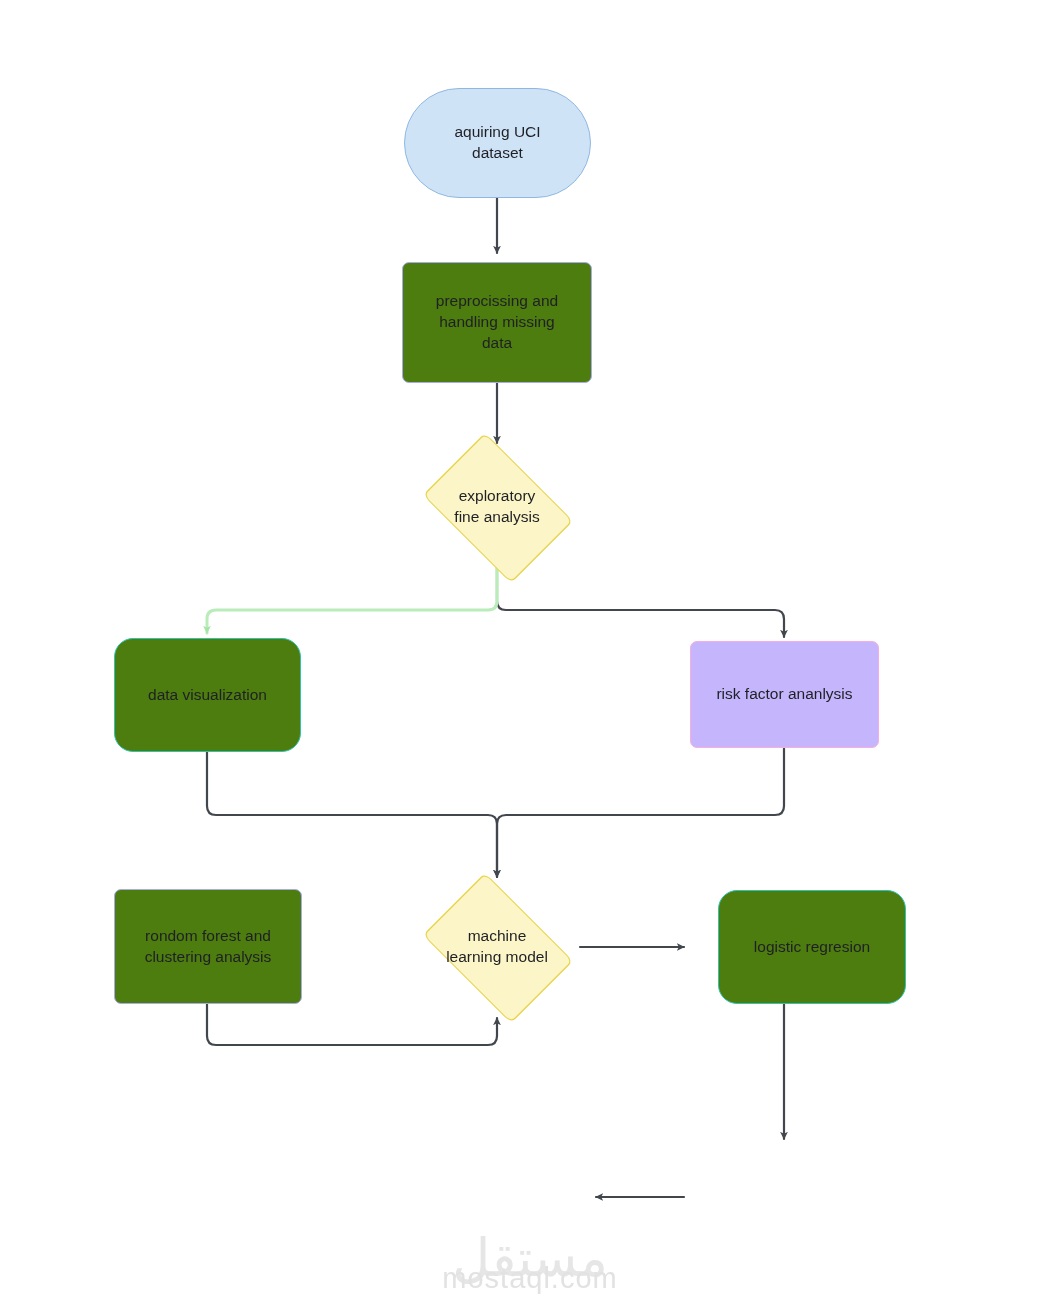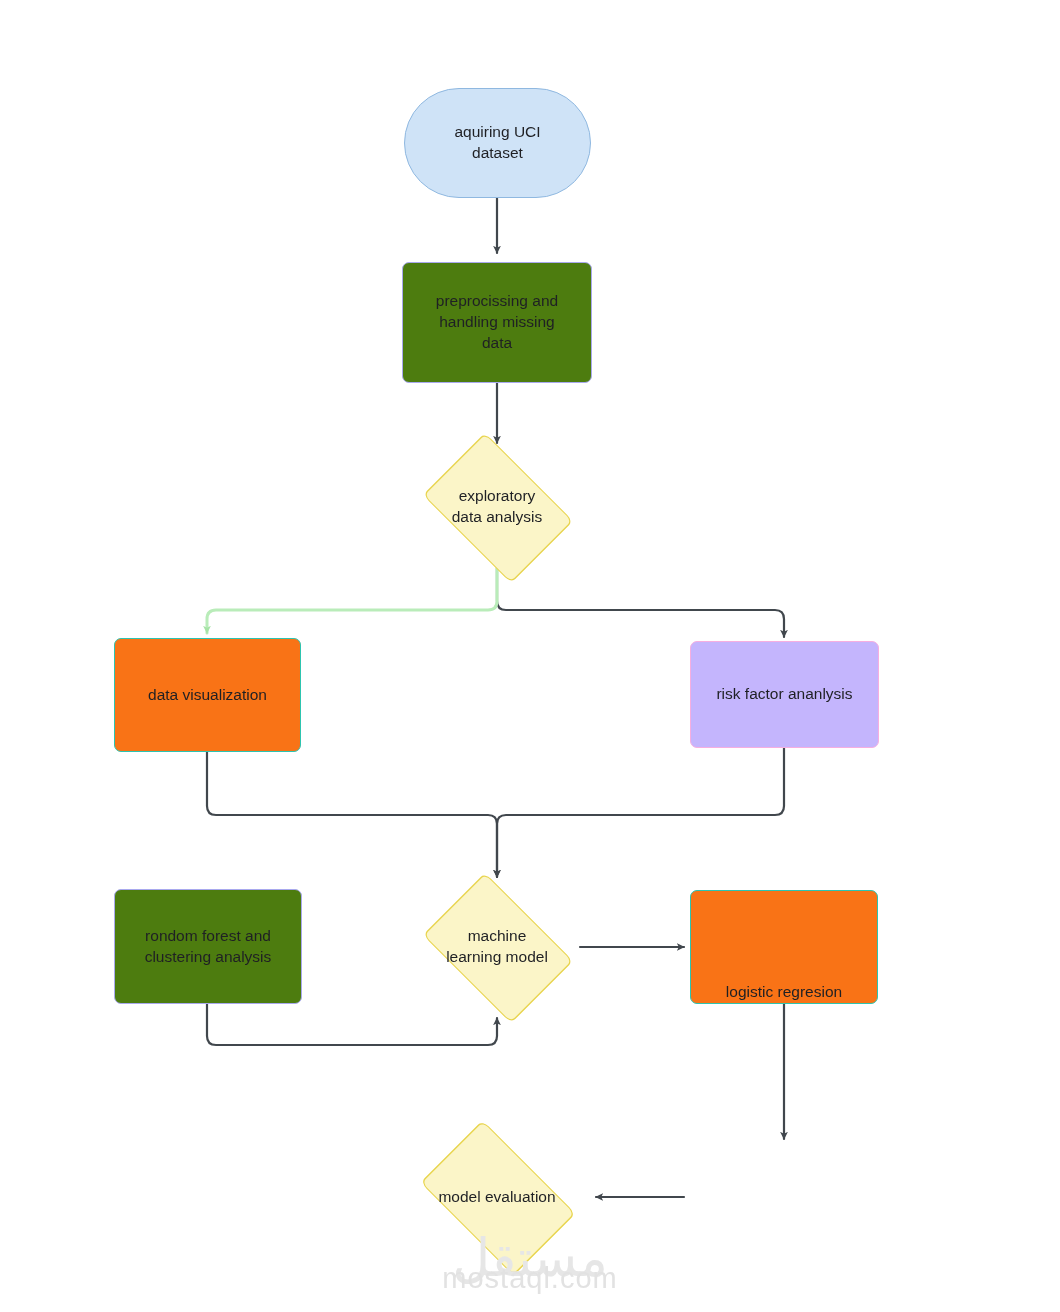--- a/index.html
+++ b/index.html
@@ -46,23 +46,23 @@
     border-radius: 60px;
     border: 1.6px solid #8fb8e0;
     background: #cfe3f7;
   }
   .shape-rect {
     border-radius: 7px;
     border: 1.6px solid #a9a9ee;
     background: #4d7c0f;
   }
   .shape-rect-teal {
-    border-radius: 7px;
+    border-radius: 19px;
     border: 1.6px solid #2dc4b0;
-    background: #f97316;
+    background: #4d7c0f;
   }
   .shape-rect-pink {
     border-radius: 7px;
     border: 1.6px solid #f6aee0;
     background: #c4b5fd;
   }
   
   .shape-diamond {
     background: transparent;
     border: none;
@@ -150,21 +150,21 @@
 
   <div class="node shape-rect" style="left:402px; top:262px; width:190px; height:121px;">
     <span class="label">preprocissing and
 handling missing
 data</span>
   </div>
 
   <div class="node shape-diamond" style="left:405px; top:446px; width:184px; height:122px;">
     <span class="dia" style="width:86px; height:86px; margin-left:-43px; margin-top:-43px; transform:rotate(45deg) scale(1.42,1.0);"></span>
     <span class="label">exploratory
-data analysis</span>
+fine analysis</span>
   </div>
 
   <div class="node shape-rect-teal" style="left:114px; top:638px; width:187px; height:114px;">
     <span class="label">data visualization</span>
   </div>
 
   <div class="node shape-rect-pink" style="left:690px; top:641px; width:189px; height:107px;">
     <span class="label">risk factor ananlysis</span>
   </div>
 
@@ -172,26 +172,22 @@
     <span class="label">rondom forest and
 clustering analysis</span>
   </div>
 
   <div class="node shape-diamond" style="left:405px; top:886px; width:184px; height:122px;">
     <span class="dia" style="width:86px; height:86px; margin-left:-43px; margin-top:-43px; transform:rotate(45deg) scale(1.42,1.0);"></span>
     <span class="label">machine
 learning model</span>
   </div>
 
-  <div class="node shape-rect-teal" style="left:690px; top:890px; width:188px; height:114px;align-items:flex-end;">
+  <div class="node shape-rect-teal" style="left:718px; top:890px; width:188px; height:114px;">
     <span class="label">logistic regresion</span>
   </div>
 
 
-  <div class="node shape-diamond" style="left:399px; top:1136px; width:196px; height:122px;">
-    <span class="dia" style="width:86px; height:86px; margin-left:-43px; margin-top:-43px; transform:rotate(45deg) scale(1.50,1.0);"></span>
-    <span class="label">model evaluation</span>
-  </div>
 
   <div class="watermark wm-ar" style="top:1228px;">مستقل</div>
   <div class="watermark wm-url" style="top:1262px;">mostaql.com</div>
 
 </div>
 
 </body></html>

